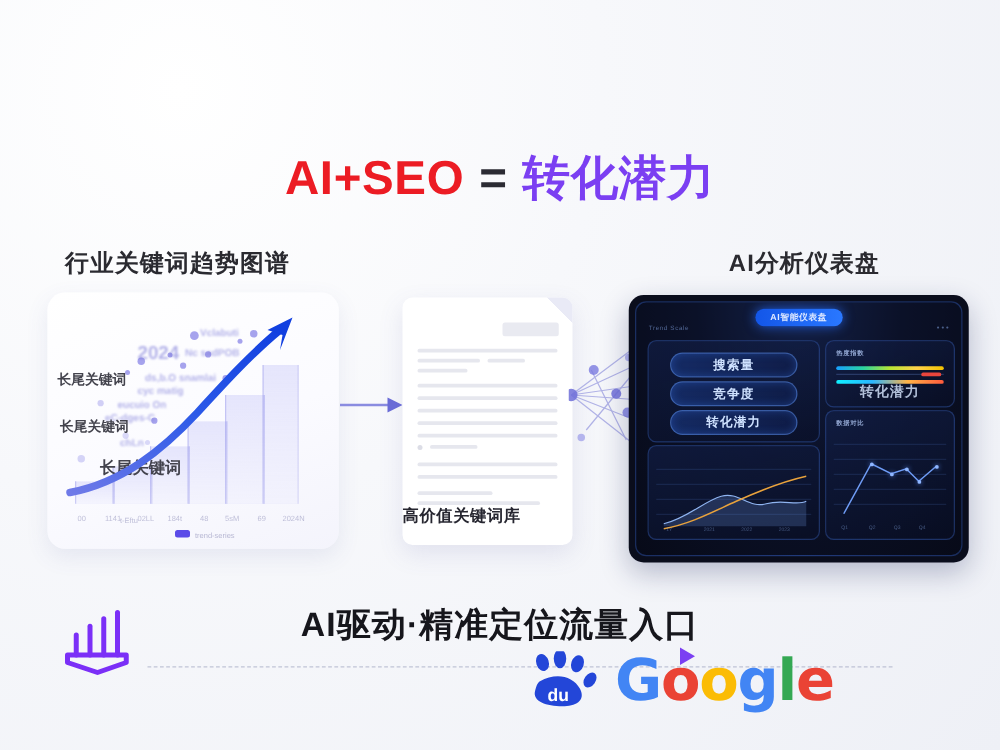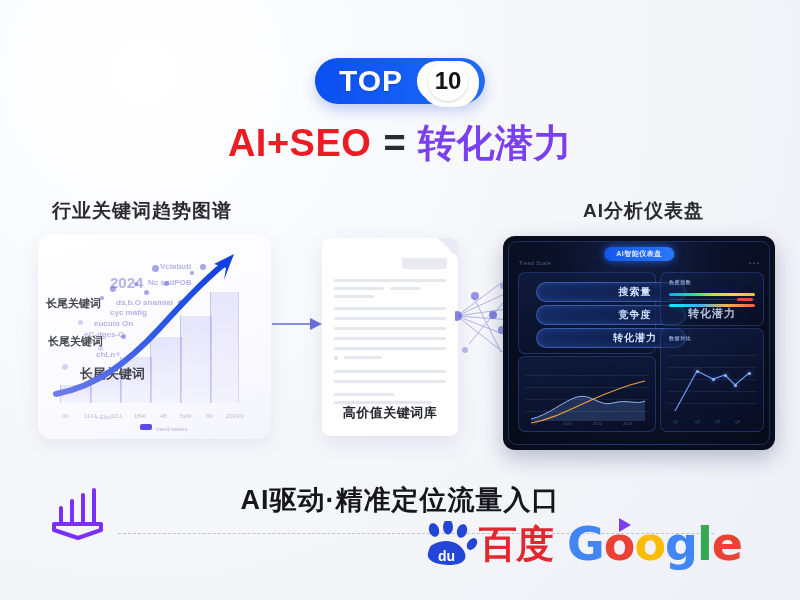--- a/index.html
+++ b/index.html
@@ -109,21 +109,21 @@
     overflow:hidden;
   }
   .doc-card::after{
     content:"";position:absolute;right:-3px;top:-3px;width:26px;height:26px;
     background:linear-gradient(225deg,#e9eaf6 50%,transparent 50%);
   }
   .doc-line{position:absolute;height:3px;border-radius:2px;background:#e6e7ee;}
   .doc-chip{position:absolute;right:11px;top:20px;width:45px;height:11px;border-radius:2px;background:#e9eaf1;}
   .doc-bullet{position:absolute;width:4px;height:4px;border-radius:50%;background:#dcdde6;}
   .doc-title{
-    position:absolute;left:0;right:0;bottom:14px;text-align:center;
+    position:absolute;left:0;right:0;bottom:14px;text-align:left;
     font-size:13px;font-weight:bold;color:#262630;letter-spacing:.5px;
   }
 
   
   .nodes{position:absolute;left:455px;top:268px;}
 
   
   .dash-wrap{
     position:absolute;left:503px;top:236px;width:262px;height:204px;
     background:#0a0d1c;border-radius:12px;padding:5px;
@@ -154,21 +154,20 @@
   .p-leftbot{left:9px;top:114px;width:136px;height:74px;}
   .p-gauge{left:151px;top:30px;width:102px;height:52px;}
   .p-line{left:151px;top:86px;width:102px;height:102px;}
   .btn-pill{
     position:absolute;left:17px;width:100px;height:18px;border-radius:10px;
     border:1px solid rgba(95,150,245,.5);
     background:linear-gradient(90deg,rgba(22,45,105,.9),rgba(16,30,75,.85));
     color:#cfe2ff;font-size:10px;font-weight:bold;letter-spacing:1px;
     display:flex;align-items:center;justify-content:center;
     box-shadow:inset 0 0 7px rgba(60,130,255,.28);
-    padding-left:48px;
   }
   .ptitle{
     position:absolute;font-size:5px;font-weight:bold;letter-spacing:.6px;
     color:rgba(185,210,255,.75);
   }
   .gbar{position:absolute;height:3px;border-radius:2px;}
   .gbar1{left:8px;top:20px;width:86px;background:linear-gradient(90deg,#17a0ff,#2bd4a0,#b7e534,#ffd24a,#f2c200);}
   .gbar2{left:8px;top:31px;width:86px;background:linear-gradient(90deg,#0ff0ff,#2bb6ff,#ffb347,#ff5a3c);}
   .gbar-line{position:absolute;left:8px;top:26px;width:86px;height:1px;background:rgba(120,160,240,.25);}
   .g-chip{position:absolute;right:10px;top:24.5px;width:16px;height:3px;border-radius:2px;background:#e8453c;}
@@ -206,26 +205,20 @@
     position:absolute;left:52px;top:-3px;width:0;height:0;
     border-left:12px solid #7b3ff2;border-top:7px solid transparent;
     border-bottom:7px solid transparent;
   }
 </style>
 </head>
 <body>
 
 <div class="stage">
 
-  <div class="badge">
-    <span class="badge-label">TOP</span>
-    <span class="badge-right">
-      <span class="badge-circle">10</span>
-    </span>
-  </div>
 
   <div class="headline">
     <span class="hl-red">AI+SEO</span><span class="hl-eq">=</span><span class="hl-purple">转化潜力</span>
   </div>
 
   <div class="cap cap-left">行业关键词趋势图谱</div>
   <div class="cap cap-right">AI分析仪表盘</div>
 
   <div class="chart-card">
     <div class="chart-inner">
@@ -412,20 +405,19 @@
 
   <div class="logos">
     <svg width="56" height="46">
       <ellipse cx="12" cy="9" rx="5" ry="7" fill="#2346d8" transform="rotate(-18 12 9)"></ellipse>
       <ellipse cx="26" cy="6" rx="5" ry="7.5" fill="#2346d8"></ellipse>
       <ellipse cx="40" cy="10" rx="5" ry="7" fill="#2346d8" transform="rotate(18 40 10)"></ellipse>
       <ellipse cx="50" cy="23" rx="4.5" ry="6.5" fill="#2346d8" transform="rotate(35 50 23)"></ellipse>
       <path d="M10,24 C22,17 36,19 42,30 C47,40 38,44 28,44 C15,44 4,40 6,32 C7,28 8,25 10,24 Z" fill="#2346d8"></path>
       <text x="16" y="40" font-family="'Liberation Sans',sans-serif" font-size="14" font-weight="bold" fill="#ffffff">du</text>
     </svg>
-    <span class="baidu-cn">百度</span>
     <span class="google">
       <span class="play-tri"></span>
       <span class="g-b">G</span><span class="g-r">o</span><span class="g-y">o</span><span class="g-b">g</span><span class="g-g">l</span><span class="g-r">e</span>
     </span>
   </div>
 
 </div>
 
 </body></html>

